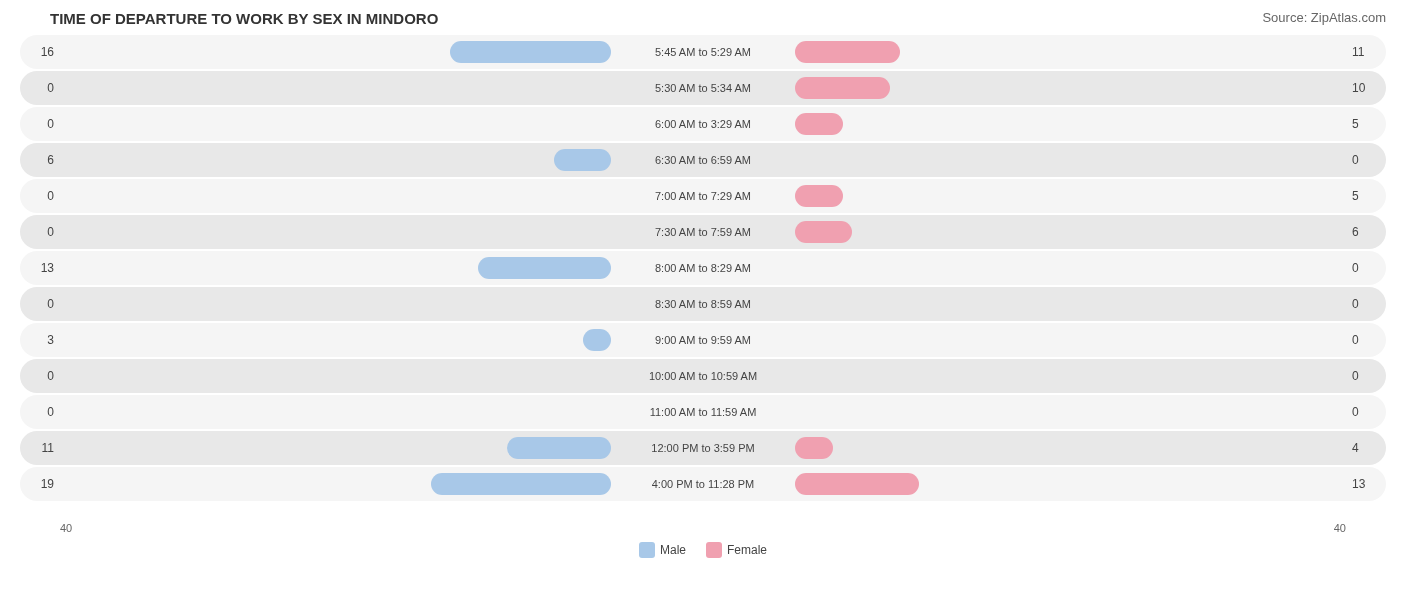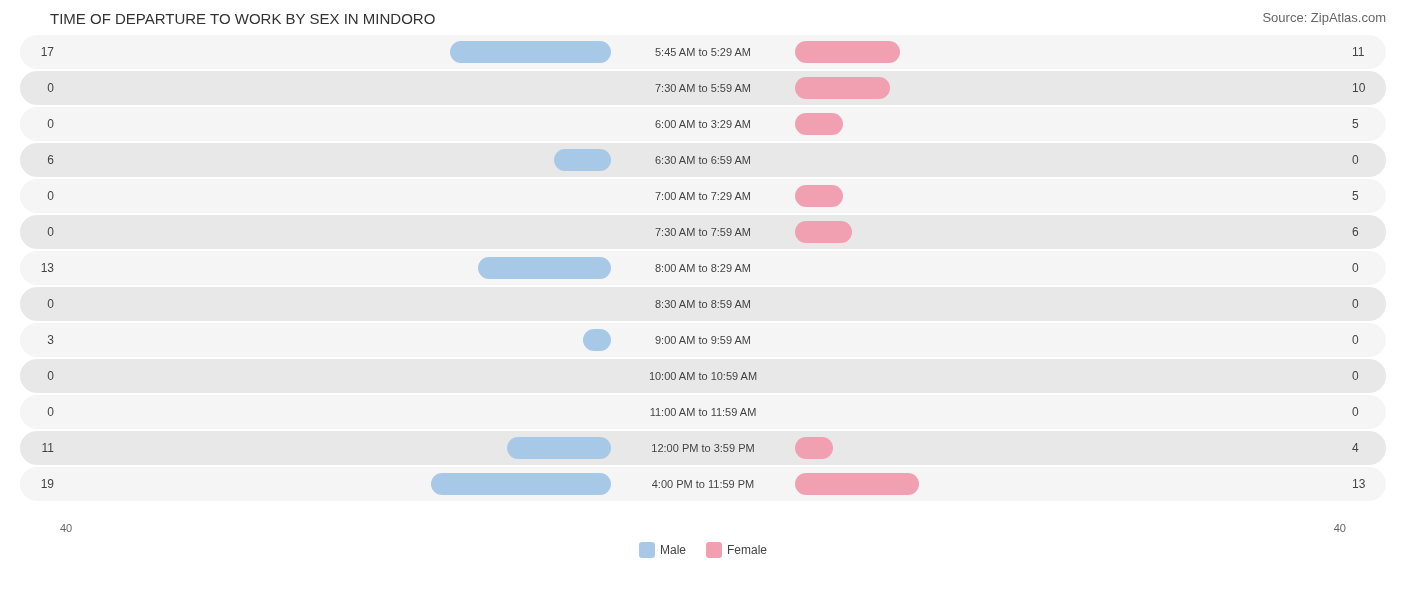--- a/index.html
+++ b/index.html
@@ -11,21 +11,21 @@
       overflow: hidden;
     }
     .chart-container {
       width: 1406px;
       height: 595px;
       padding: 10px 20px 40px 20px;
       position: relative;
     }
     .chart-title {
       font-size: 15px;
-      font-weight: normal;
+      font-weight: bold;
       color: #333;
       text-align: left;
       margin-bottom: 8px;
       padding-left: 30px;
     }
     .source-label {
       position: absolute;
       top: 10px;
       right: 20px;
       font-size: 13px;
@@ -138,39 +138,39 @@
   </style>
 </head>
 <body>
 
 <div class="chart-container">
   <div class="chart-title">TIME OF DEPARTURE TO WORK BY SEX IN MINDORO</div>
   <div class="source-label">Source: ZipAtlas.com</div>
 
   <div class="chart-area" id="chart-rows">
       <div class="row">
-      <div class="left-value">17</div>
+      <div class="left-value">16</div>
       <div class="bars-center">
         <div class="bar-left-container">
           <div class="bar-male" style="width:161.5px;"></div>
         </div>
         <div class="label-center">5:45 AM to 5:29 AM</div>
         <div class="bar-right-container">
           <div class="bar-female" style="width:104.50000000000001px;"></div>
         </div>
       </div>
       <div class="right-value">11</div>
     </div>
       <div class="row">
       <div class="left-value">0</div>
       <div class="bars-center">
         <div class="bar-left-container">
           <div class="bar-male" style="width:0px;"></div>
         </div>
-        <div class="label-center">7:30 AM to 5:59 AM</div>
+        <div class="label-center">5:30 AM to 5:34 AM</div>
         <div class="bar-right-container">
           <div class="bar-female" style="width:95px;"></div>
         </div>
       </div>
       <div class="right-value">10</div>
     </div>
       <div class="row">
       <div class="left-value">0</div>
       <div class="bars-center">
         <div class="bar-left-container">
@@ -299,21 +299,21 @@
         </div>
       </div>
       <div class="right-value">4</div>
     </div>
       <div class="row">
       <div class="left-value">19</div>
       <div class="bars-center">
         <div class="bar-left-container">
           <div class="bar-male" style="width:180.5px;"></div>
         </div>
-        <div class="label-center">4:00 PM to 11:59 PM</div>
+        <div class="label-center">4:00 PM to 11:28 PM</div>
         <div class="bar-right-container">
           <div class="bar-female" style="width:123.5px;"></div>
         </div>
       </div>
       <div class="right-value">13</div>
     </div>
     </div>
 
   <div class="axis-labels">
     <span>40</span>

